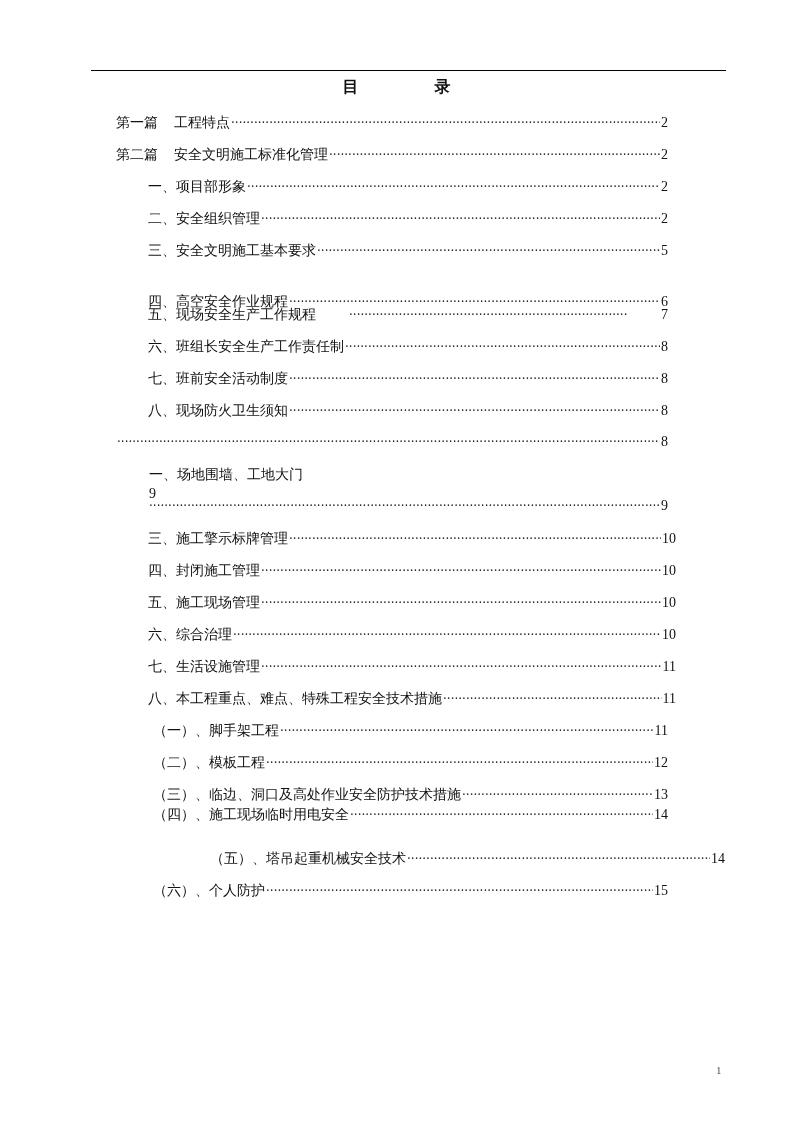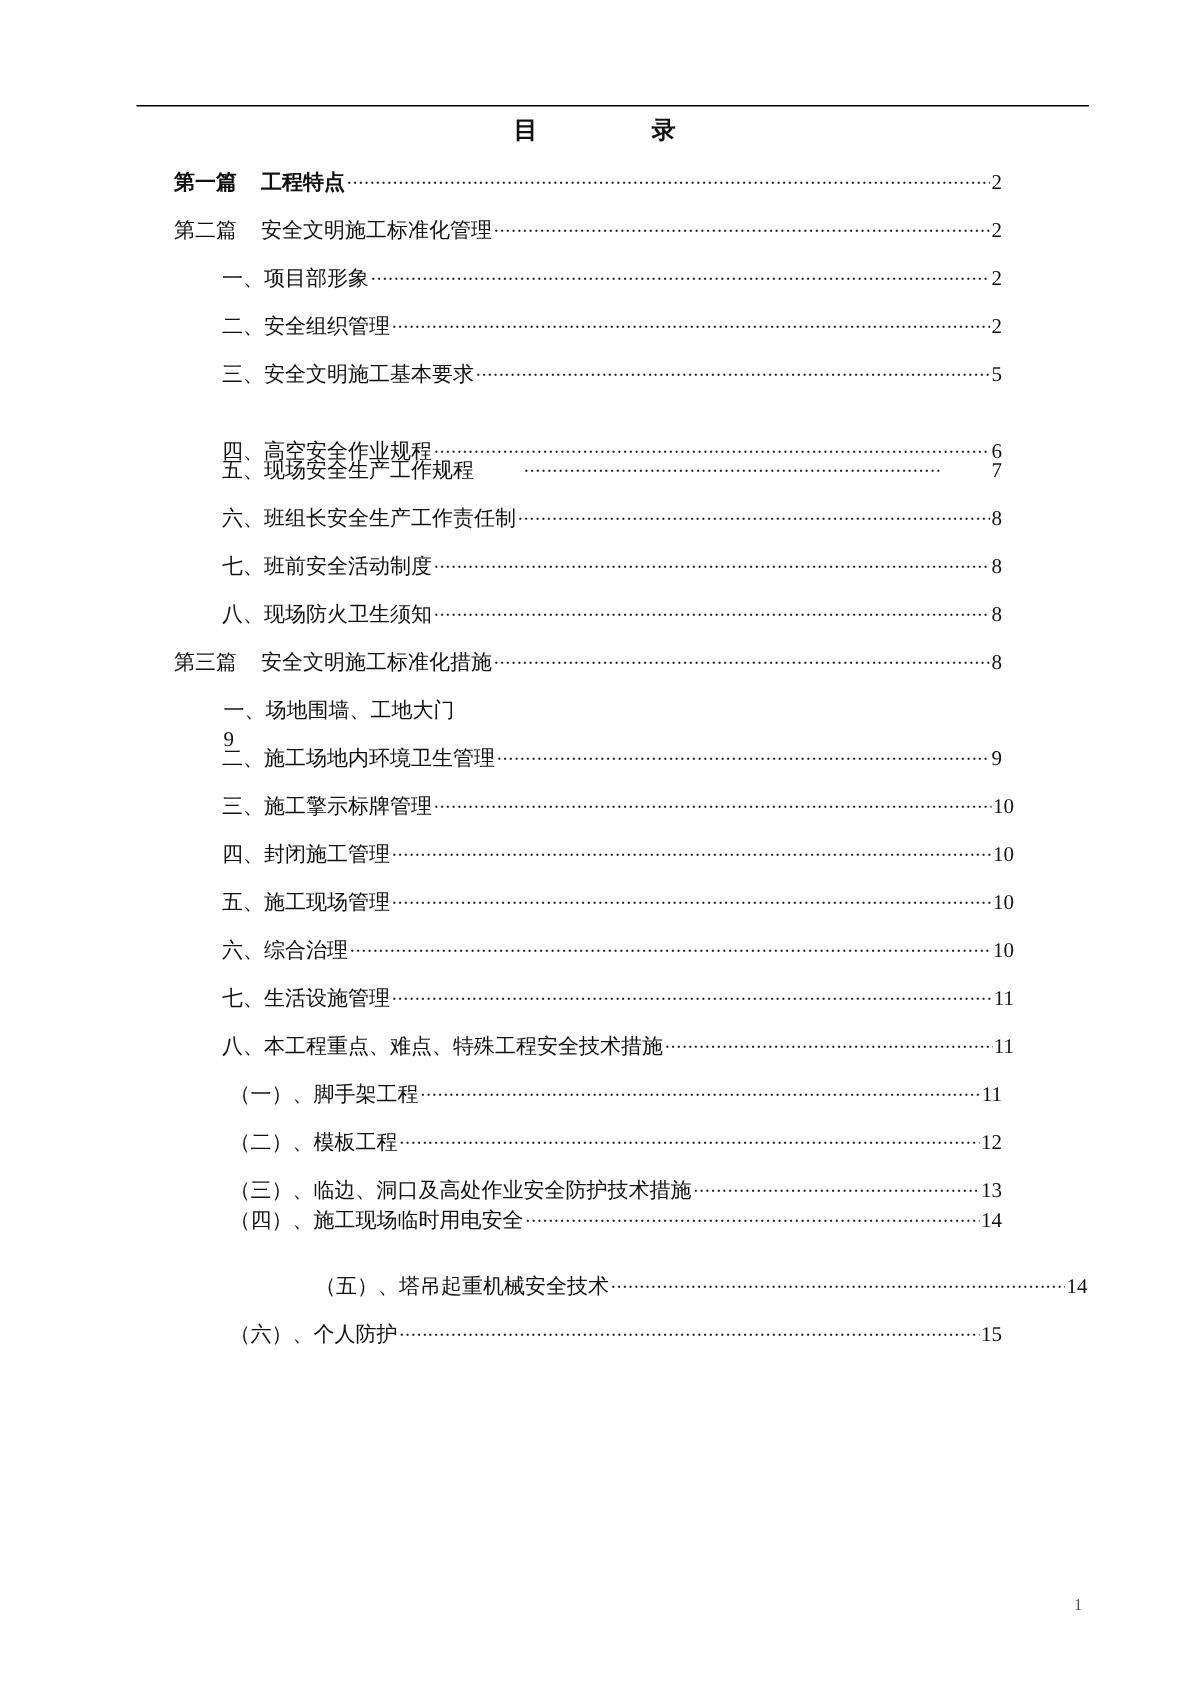--- a/index.html
+++ b/index.html
@@ -14,21 +14,21 @@
   .title .gap { width: 76px; }
   .toc { position: absolute; left: 0; top: 0; width: 793px; }
   .row { position: absolute; height: 20px; line-height: 20px; font-size: 14px;
          display: flex; align-items: baseline; white-space: nowrap; }
   .row .label { flex: 0 0 auto; }
   .row .leader { flex: 1 1 auto; overflow: hidden; margin: 0 1px; letter-spacing: 0;
                  font-size: 12px; color: #222; }
   .row .leader::before { content: "··············································································································································································"; }
   .row .page { flex: 0 0 auto; font-family: "Liberation Serif", "DejaVu Serif", serif; }
   .l1 .label { font-family: "DejaVu Sans", "Liberation Sans", sans-serif; }
-  .l1.bold .label { font-weight: bold; }
+  .l1.bold .label { font-weight: normal; }
   .l1 .sp { display: inline-block; width: 16px; }
   .pageno { position: absolute; left: 716px; top: 1064px; font-size: 11px; color: #555;
             font-family: "Liberation Serif", serif; }
 </style>
 </head>
 <body>
 
 <div class="rule"></div>
 
 <div class="title">
@@ -80,31 +80,29 @@
       <span class="label">七、班前安全活动制度</span>
       <span class="leader"></span>
       <span class="page">8</span>
     </div>
     <div class="row l2" style="top: 400px; left: 148px; width: 520px;">
       <span class="label">八、现场防火卫生须知</span>
       <span class="leader"></span>
       <span class="page">8</span>
     </div>
     <div class="row l1" style="top: 432px; left: 116px; width: 552px;">
-      <span class="label"><span>第三篇</span><span class="sp"></span><span>安全文明施工标准化措施</span></span>
       <span class="leader"></span>
       <span class="page">8</span>
     </div>
     <div class="row l2" style="top: 464px; left: 148px; width: 520px; flex-direction: column;">
       <span class="label">一、场地围墙、工地大门</span>
       <span class="leader"></span>
       <span class="page">9</span>
     </div>
     <div class="row l2" style="top: 496px; left: 148px; width: 520px;">
-      <span class="label">二、施工场地内环境卫生管理</span>
       <span class="leader"></span>
       <span class="page">9</span>
     </div>
     <div class="row l2" style="top: 528px; left: 148px; width: 528px;">
       <span class="label">三、施工擎示标牌管理</span>
       <span class="leader"></span>
       <span class="page">10</span>
     </div>
     <div class="row l2" style="top: 560px; left: 148px; width: 528px;">
       <span class="label">四、封闭施工管理</span>

